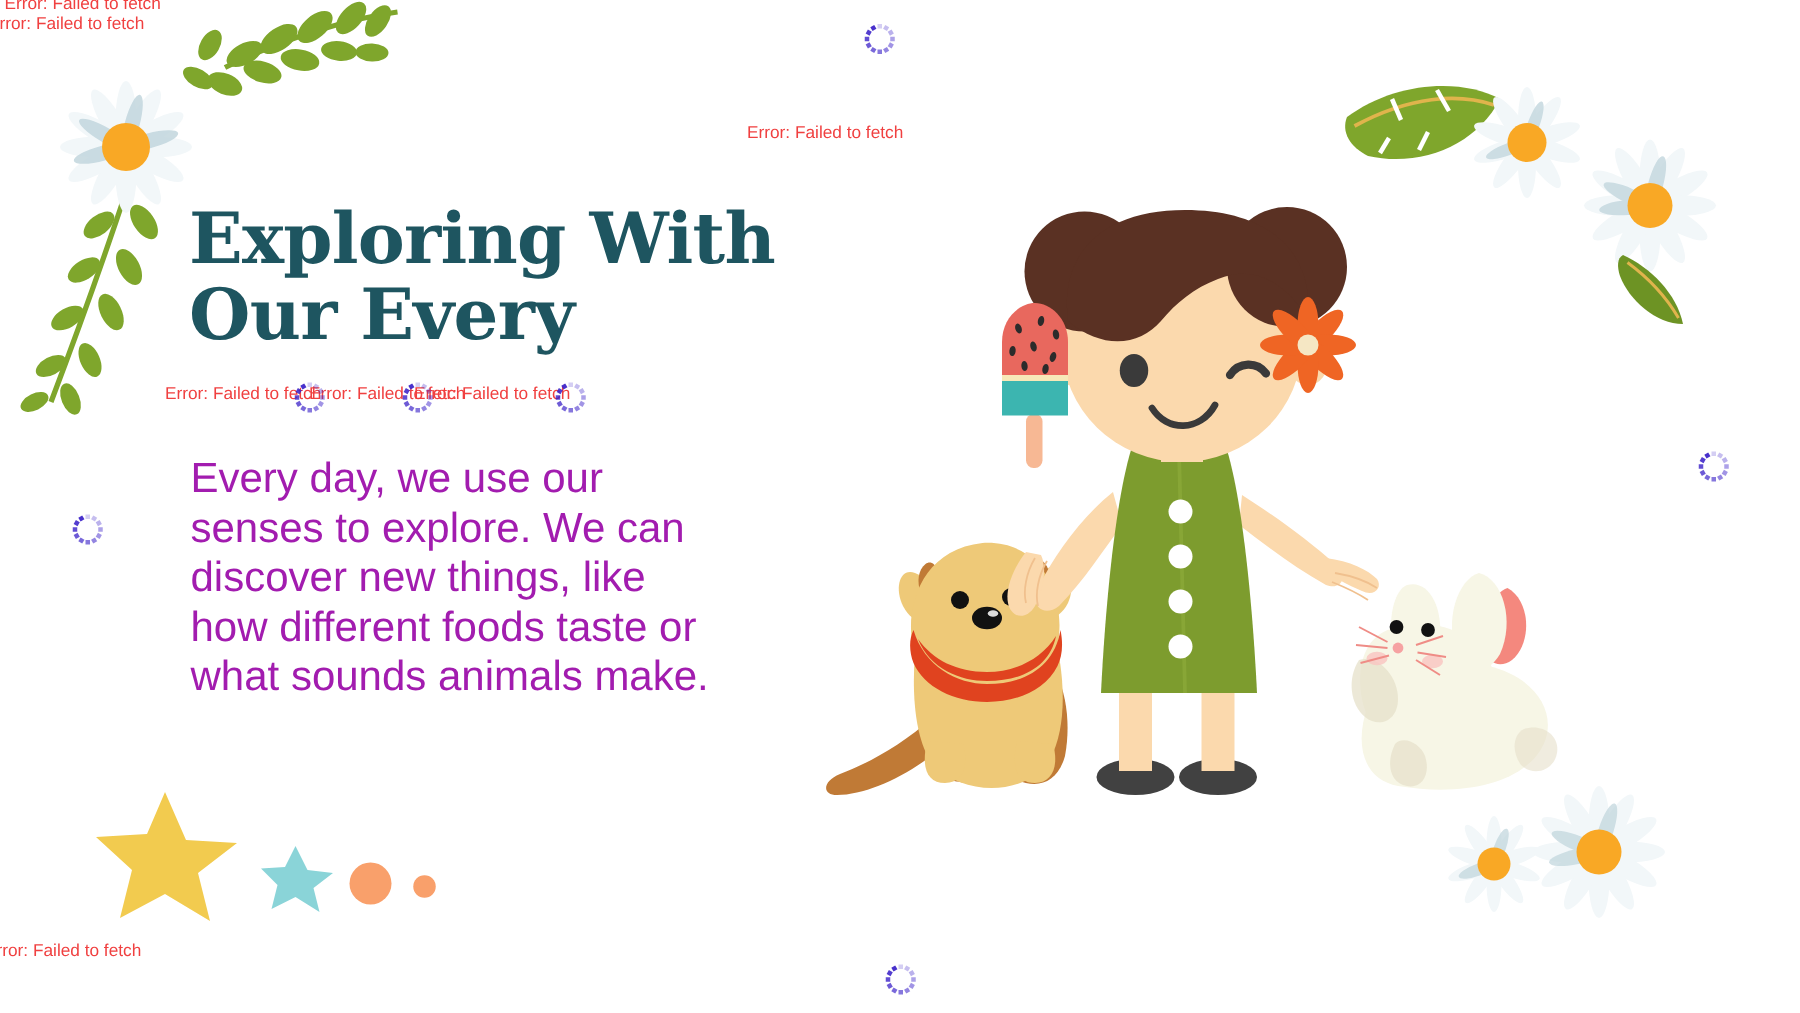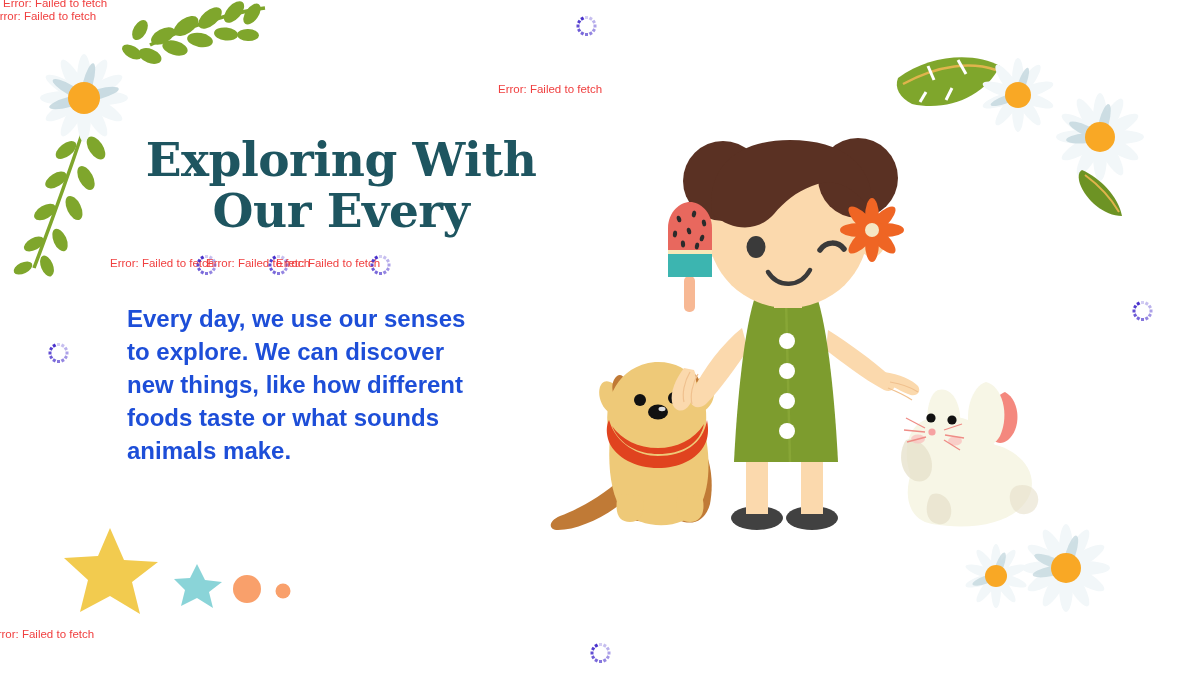--- a/index.html
+++ b/index.html
@@ -14,29 +14,28 @@
   
   .title {
     position: absolute; left: 126px; top: 134px;
     width: 430px;
     font-family: "DejaVu Serif", serif;
     font-weight: 700;
     font-size: 47px;
     line-height: 51px;
     letter-spacing: -0.5px;
     color: #1e5560;
-    text-align: center;
   }
   .body-copy {
     position: absolute; left: 127px; top: 302px;
     width: 350px;
-    font-size: 24px;
+    font-size: 28px;
     line-height: 33px;
-    color: #1d4ed8;
-    font-weight: 700;
+    color: #a21caf;
+    font-weight: 400;
   }
   .err {
     position: absolute;
     color: #f04040;
     font-size: 11.5px;
     line-height: 14px;
     white-space: nowrap;
     font-family: "Liberation Sans", sans-serif;
   }
 

